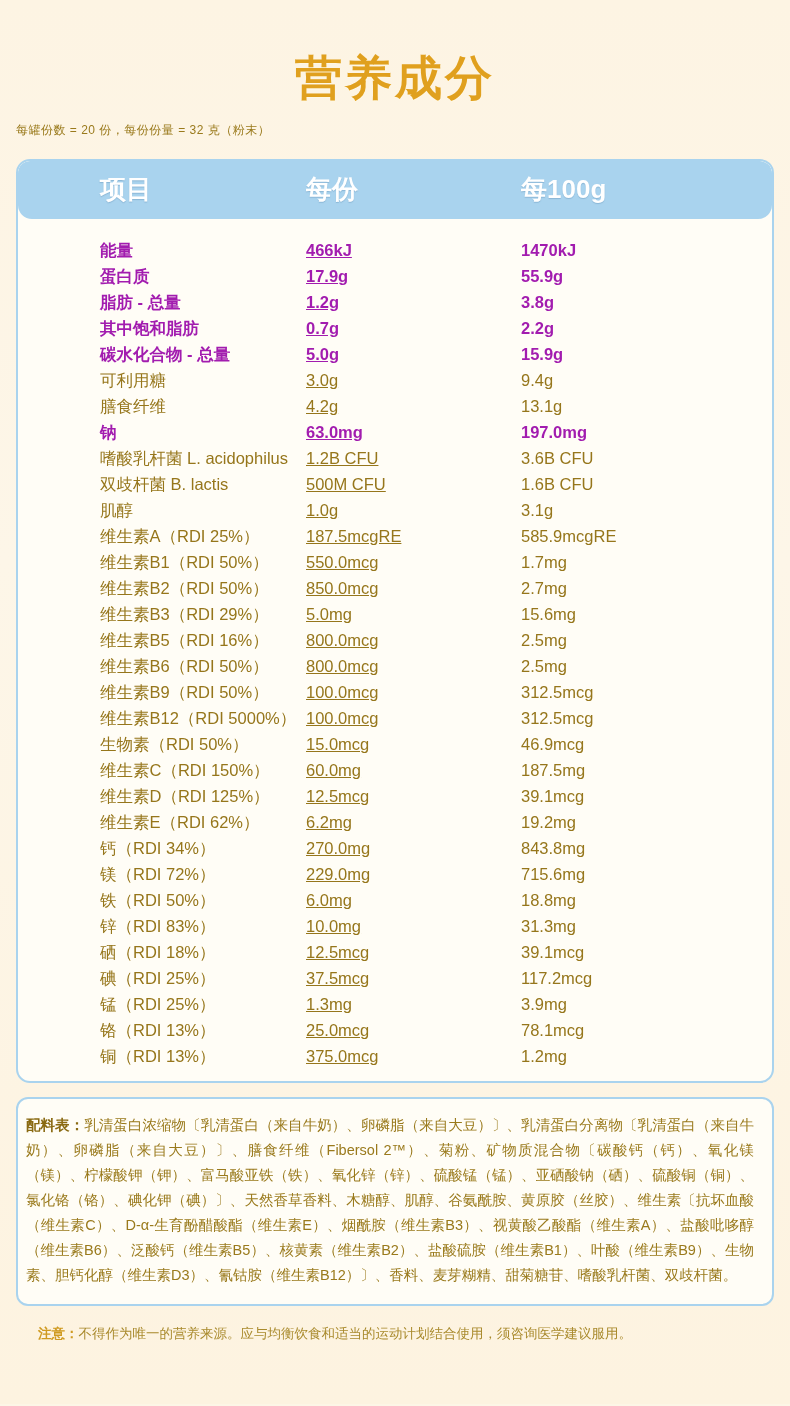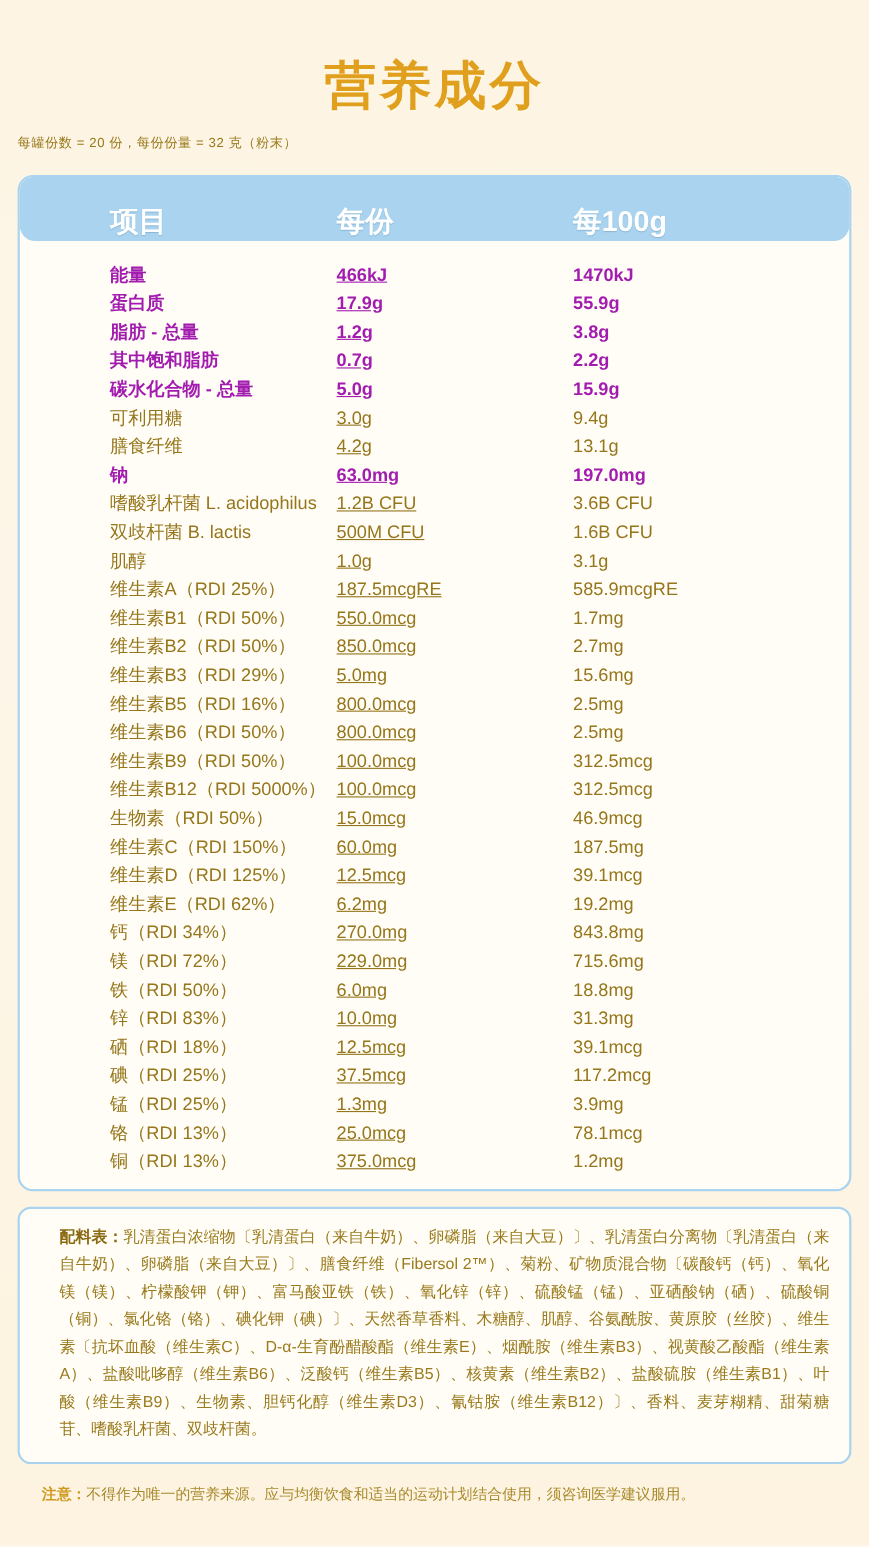--- a/index.html
+++ b/index.html
@@ -42,21 +42,21 @@
     border: 2px solid #a9d3ee;
     border-radius: 14px;
     background: #fffdf6;
     padding-bottom: 12px;
     overflow: hidden;
   }
   .thead {
     background: #a9d3ee;
     border-radius: 12px 12px 14px 14px;
     display: flex;
-    align-items: flex-end;
+    align-items: center;
     height: 58px;
     padding: 0 10px;
   }
   .thead .c0 { width: 278px; padding-left: 72px; }
   .thead .c1 { width: 215px; }
   .thead .c2 { flex: 1; }
   .thead div {
     font-size: 26px;
     color: #ffffff;
     font-weight: bold;
@@ -75,21 +75,21 @@
   .row .c2 { flex: 1; }
   .row.bold .c0, .row.bold .c1, .row.bold .c2 {
     font-weight: bold;
     color: #a21caf;
   }
   .ingredients {
     margin-top: 14px;
     border: 2px solid #a9d3ee;
     border-radius: 12px;
     background: #fffdf6;
-    padding: 14px 18px 16px 36px;
+    padding: 14px 18px 16px 8px;
   }
   .ingredients p {
     margin: 0;
     font-size: 14.5px;
     line-height: 25px;
     color: #9a7a1c;
     text-align: justify;
   }
   .ing-label { font-weight: bold; color: #8a6a12; }
   .note {

